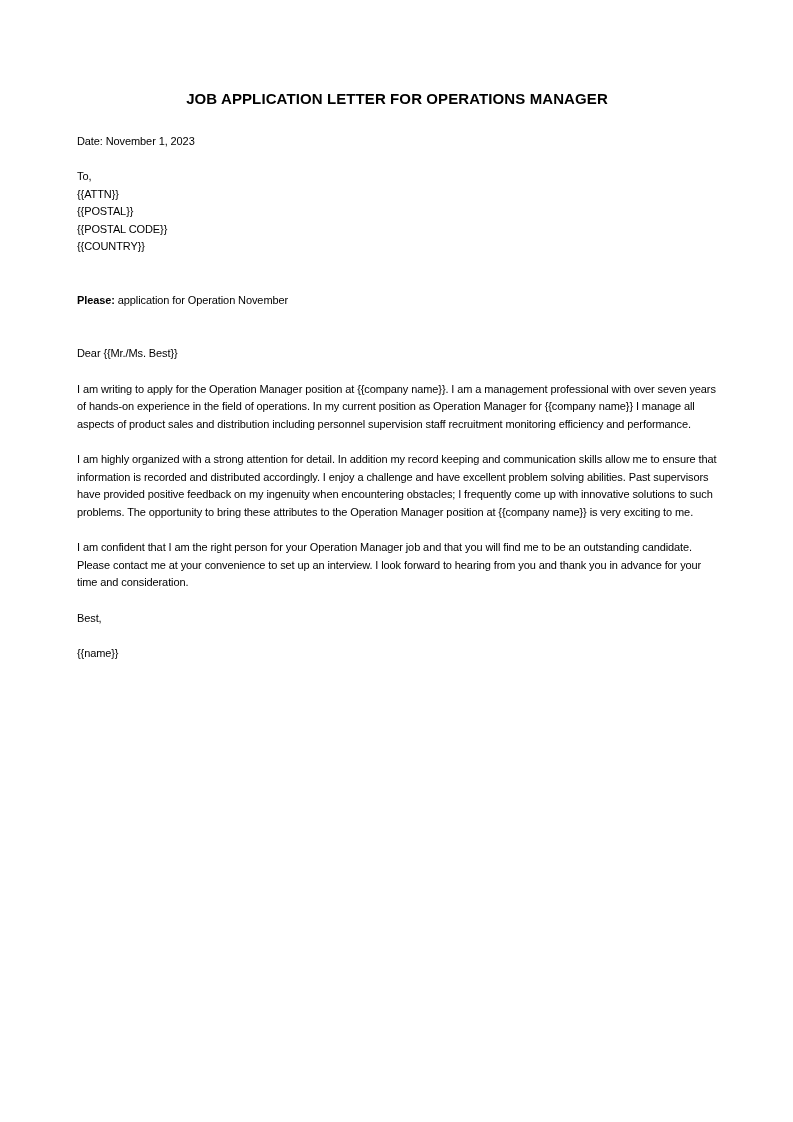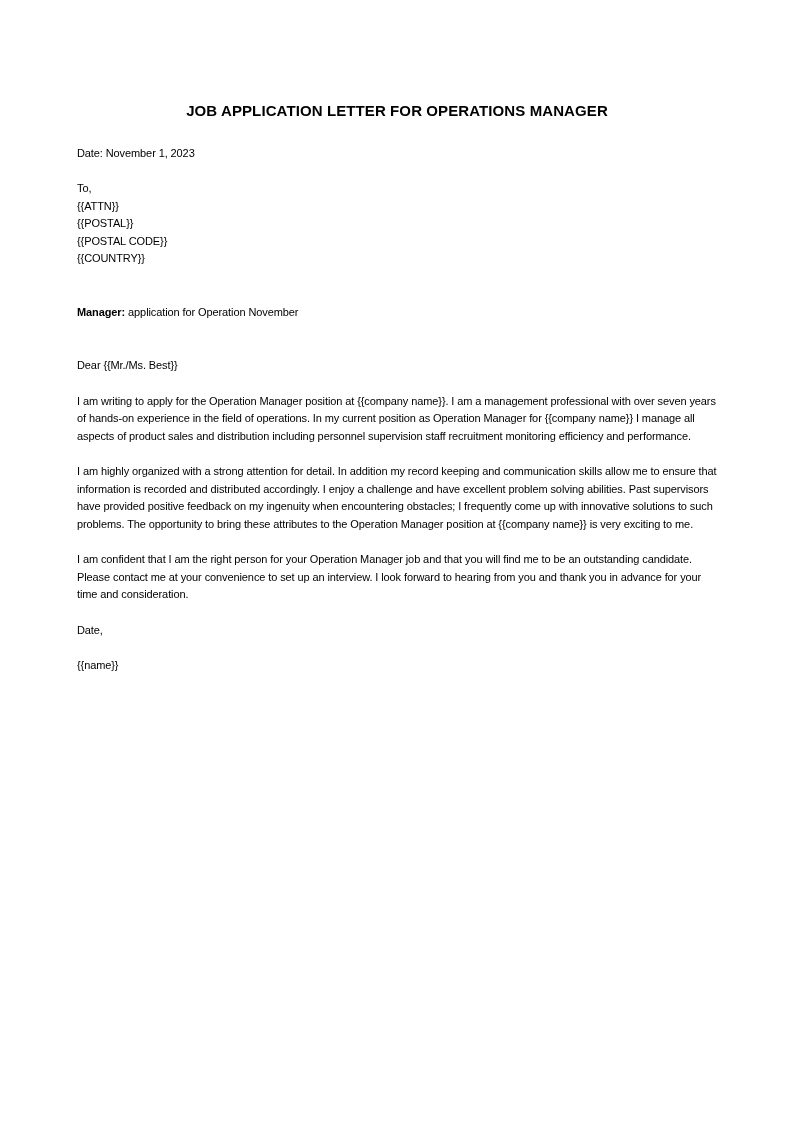--- a/index.html
+++ b/index.html
@@ -4,21 +4,21 @@
 <style>
   * { box-sizing: border-box; margin: 0; padding: 0; }
   html, body {
     background: #ffffff;
     font-family: "Liberation Sans", "DejaVu Sans", sans-serif;
   }
   .page {
     position: relative;
     width: 793px;
     height: 834px;
-    margin: 12px auto;
+    margin: 0 auto;
     background: #ffffff;
     color: #000000;
     padding: 88px 76px 0 77px;
     overflow: hidden;
   }
   .doc-title {
     font-size: 15px;
     font-weight: bold;
     text-align: center;
     line-height: 22px;
@@ -51,27 +51,27 @@
   <p class="line date-line">Date: November 1, 2023</p>
 
   <div class="recipient-block">
     <p class="line">To,</p>
     <p class="line">{{ATTN}}</p>
     <p class="line">{{POSTAL}}</p>
     <p class="line">{{POSTAL CODE}}</p>
     <p class="line">{{COUNTRY}}</p>
   </div>
 
-  <p class="line subject-line"><span class="subject-label">Manager:</span> <span>application for Operation November</span></p>
+  <p class="line subject-line"><span class="subject-label">Please:</span> <span>application for Operation November</span></p>
 
   <p class="line salutation">Dear {{Mr./Ms. Best}}</p>
 
   <p class="para">I am writing to apply for the Operation Manager position at {{company name}}. I am a management professional with over seven years of hands-on experience in the field of operations. In my current position as Operation Manager for {{company name}} I manage all aspects of product sales and distribution including personnel supervision staff recruitment monitoring efficiency and performance.</p>
 
   <p class="para">I am highly organized with a strong attention for detail. In addition my record keeping and communication skills allow me to ensure that information is recorded and distributed accordingly. I enjoy a challenge and have excellent problem solving abilities. Past supervisors have provided positive feedback on my ingenuity when encountering obstacles; I frequently come up with innovative solutions to such problems. The opportunity to bring these attributes to the Operation Manager position at {{company name}} is very exciting to me.</p>
 
   <p class="para">I am confident that I am the right person for your Operation Manager job and that you will find me to be an outstanding candidate. Please contact me at your convenience to set up an interview. I look forward to hearing from you and thank you in advance for your time and consideration.</p>
 
-  <p class="line closing">Date,</p>
+  <p class="line closing">Best,</p>
 
   <p class="line signature">{{name}}</p>
 
 </div>
 
 </body></html>

